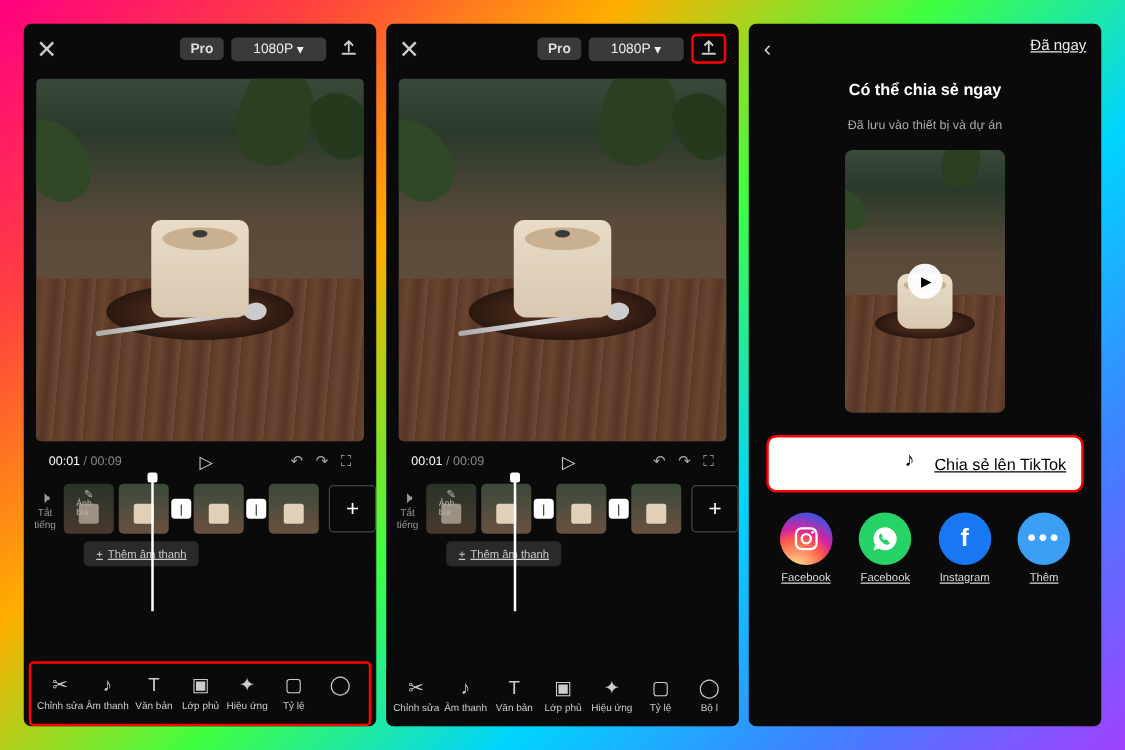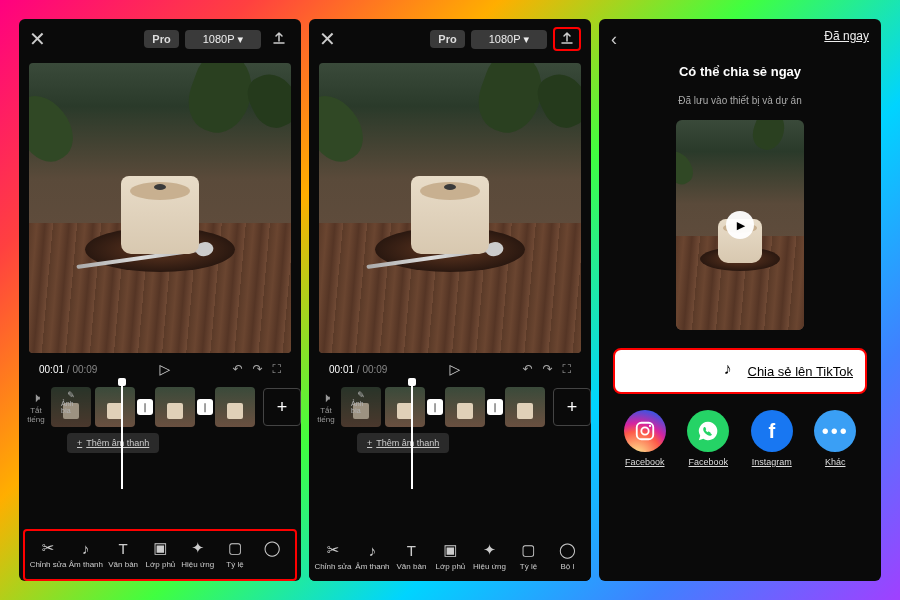--- a/index.html
+++ b/index.html
@@ -322,18 +322,18 @@
             </svg>
           </div>
       <div class="app-lbl">Facebook</div>
     </div>
     <div class="share-app">
       <div class="app-ic fb">f</div>
       <div class="app-lbl">Instagram</div>
     </div>
     <div class="share-app">
       <div class="app-ic more">•••</div>
-      <div class="app-lbl">Khác</div>
+      <div class="app-lbl">Thêm</div>
     </div>
   </div>
 </div>
 
 </div>
 
 </body></html>

